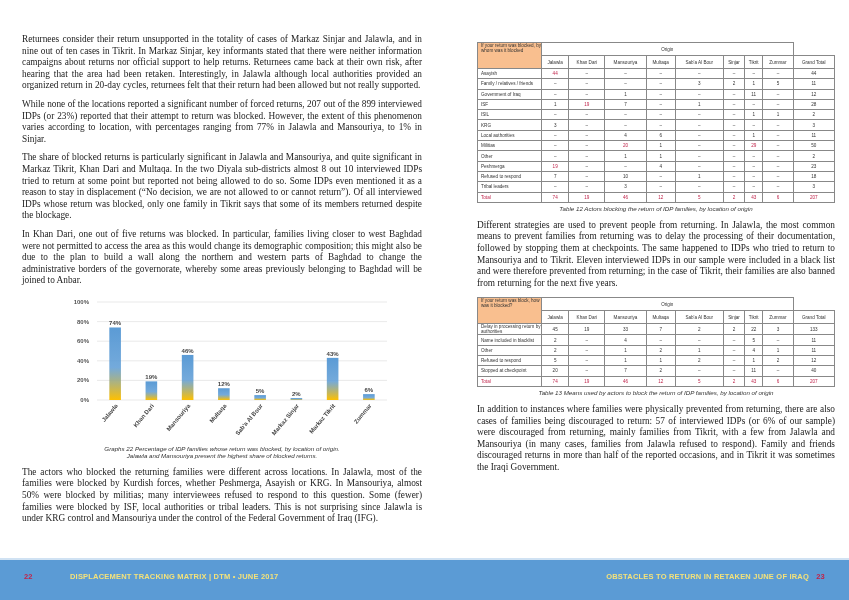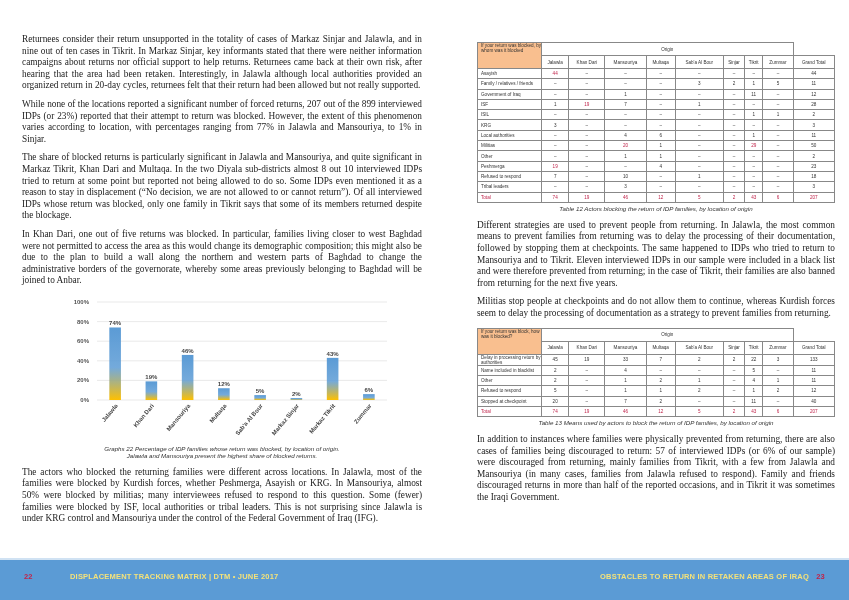--- a/index.html
+++ b/index.html
@@ -260,21 +260,20 @@
           <td class="tot">2</td>
           <td class="tot">43</td>
           <td class="tot">6</td>
           <td class="tot gt">207</td>
         </tr>
       </tbody>
     </table>
   <div class="caption" style="margin-top:1px;">Table 12 Actors blocking the return of IDP families, by location of origin</div>
 
   <p class="body" style="margin-top:6px;">Different strategies are used to prevent people from returning.  In Jalawla, the most common means to prevent families from returning was to delay the processing of their documentation, followed by stopping them at checkpoints. The same happened to IDPs who tried to return to Mansouriya and to Tikrit. Eleven interviewed IDPs in our sample were included in a black list and were therefore prevented from returning; in the case of Tikrit, their families are also banned from returning for the next five years.</p>
-  <p class="body">Militias stop people at checkpoints and do not allow them to continue, whereas Kurdish forces seem to delay the processing of documentation as a strategy to prevent families from returning.</p>
 
   <table class="t" id="t13">
       <tbody>
         <tr>
           <th class="hdr" rowspan="2">If your return was block, how was it blocked?</th>
           <th colspan="8" style="border-right:0.7px solid #888;">Origin</th>
           <th style="border:none;"></th>
         </tr>
         <tr>
           <th>Jalawla</th>
@@ -362,15 +361,15 @@
       </tbody>
     </table>
   <div class="caption" style="margin-top:1px;">Table 13 Means used by actors to block the return of IDP families, by location of origin</div>
 
   <p class="body" style="margin-top:6px;">In addition to instances where families were physically prevented from returning, there are also cases of families being discouraged to return: 57 of interviewed IDPs (or 6% of our sample) were discouraged from returning, mainly families from Tikrit, with a few from Jalawla and Mansouriya (in many cases, families from Jalawla refused to respond). Family and friends discouraged returns in more than half of the reported occasions, and in Tikrit it was sometimes the Iraqi Government.</p>
 </div>
 
 <div class="footer">
   <span class="pn" style="left:24px;">22</span>
   <span style="left:38px;padding-left:32px;">DISPLACEMENT TRACKING MATRIX | DTM • JUNE 2017</span>
-  <span style="right:40px;">OBSTACLES TO RETURN IN RETAKEN AREAS OF IRAQ</span>
+  <span style="right:40px;">OBSTACLES TO RETURN IN RETAKEN JUNE OF IRAQ</span>
   <span class="pn" style="right:24px;">23</span>
 </div>
 
 </body></html>

